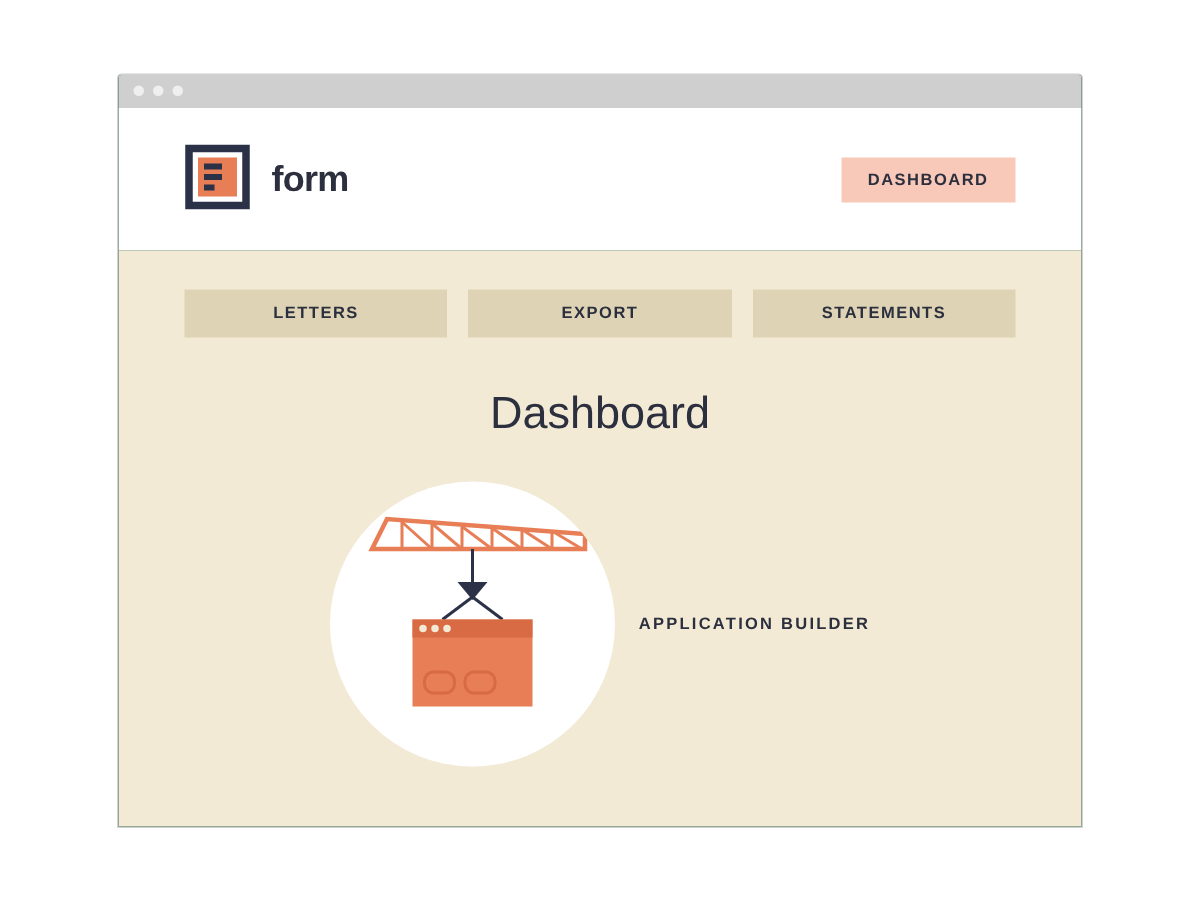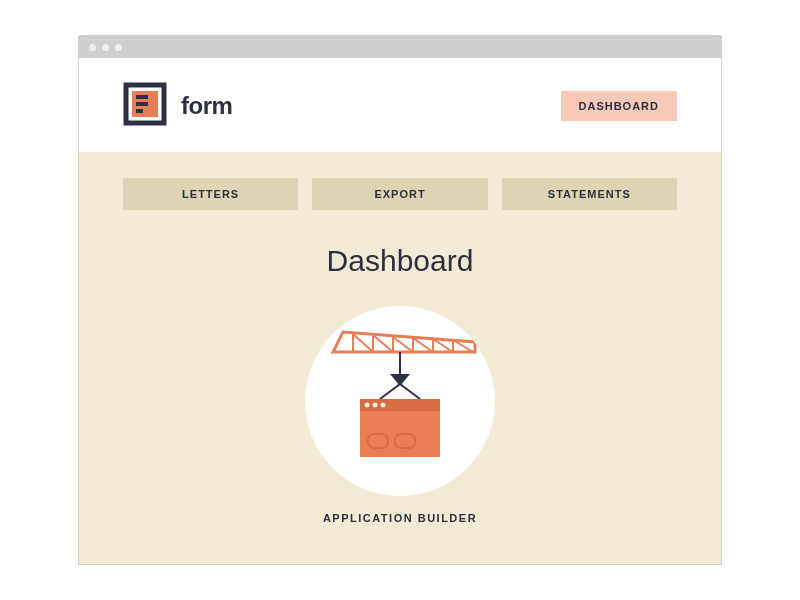--- a/index.html
+++ b/index.html
@@ -93,21 +93,21 @@
       color: #2b2f3e;
       margin: 34px 0 28px 0;
     }
     .cards {
       display: flex;
       justify-content: center;
       gap: 40px;
     }
     .card {
       display: flex;
-      flex-direction: column;
+      flex-direction: row;
       align-items: center;
       gap: 16px;
       cursor: pointer;
     }
     .card-circle {
       width: 190px;
       height: 190px;
       border-radius: 50%;
       background: #fff;
       display: flex;

